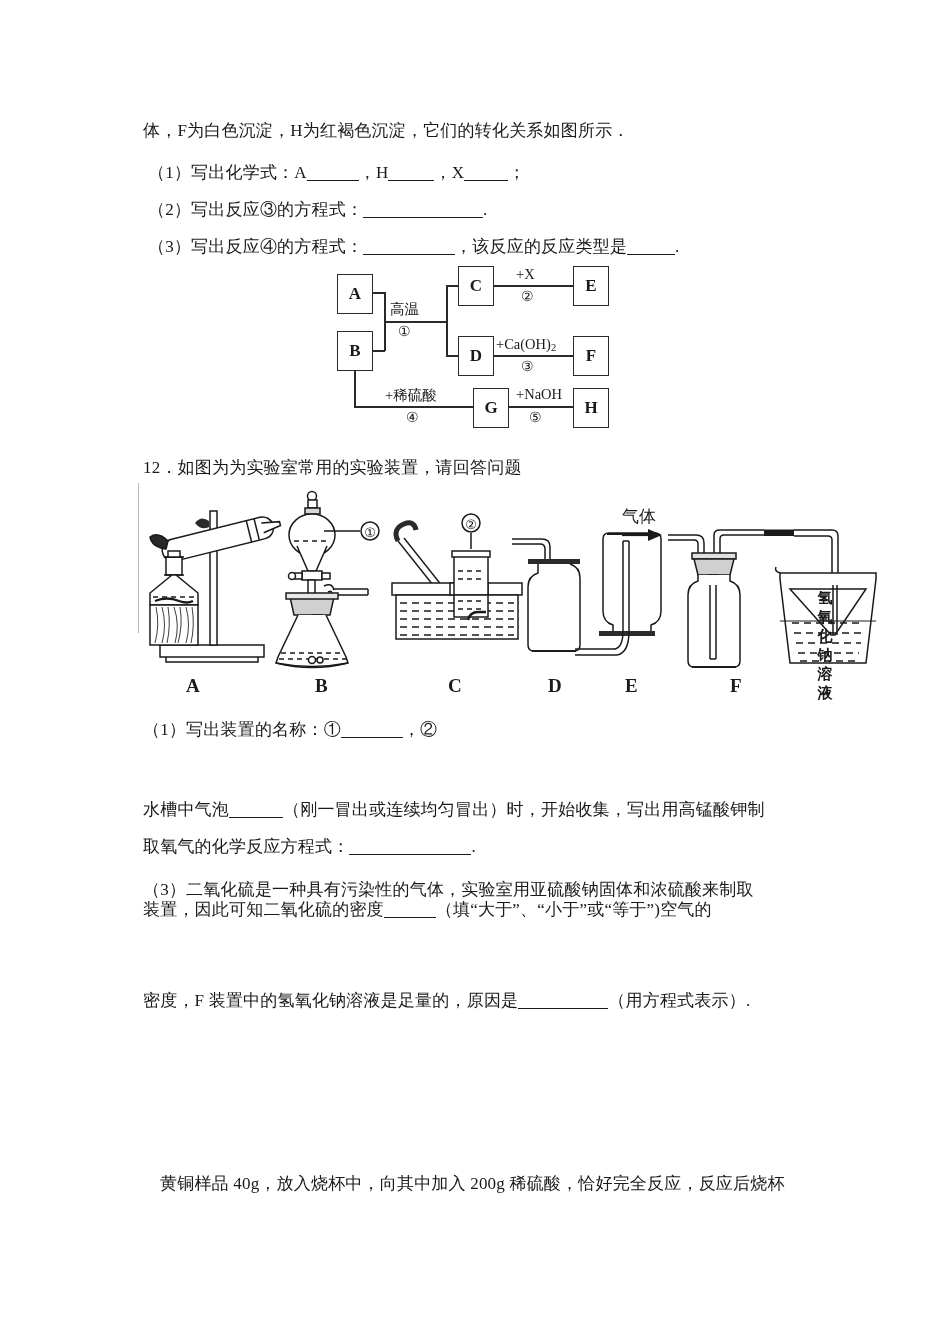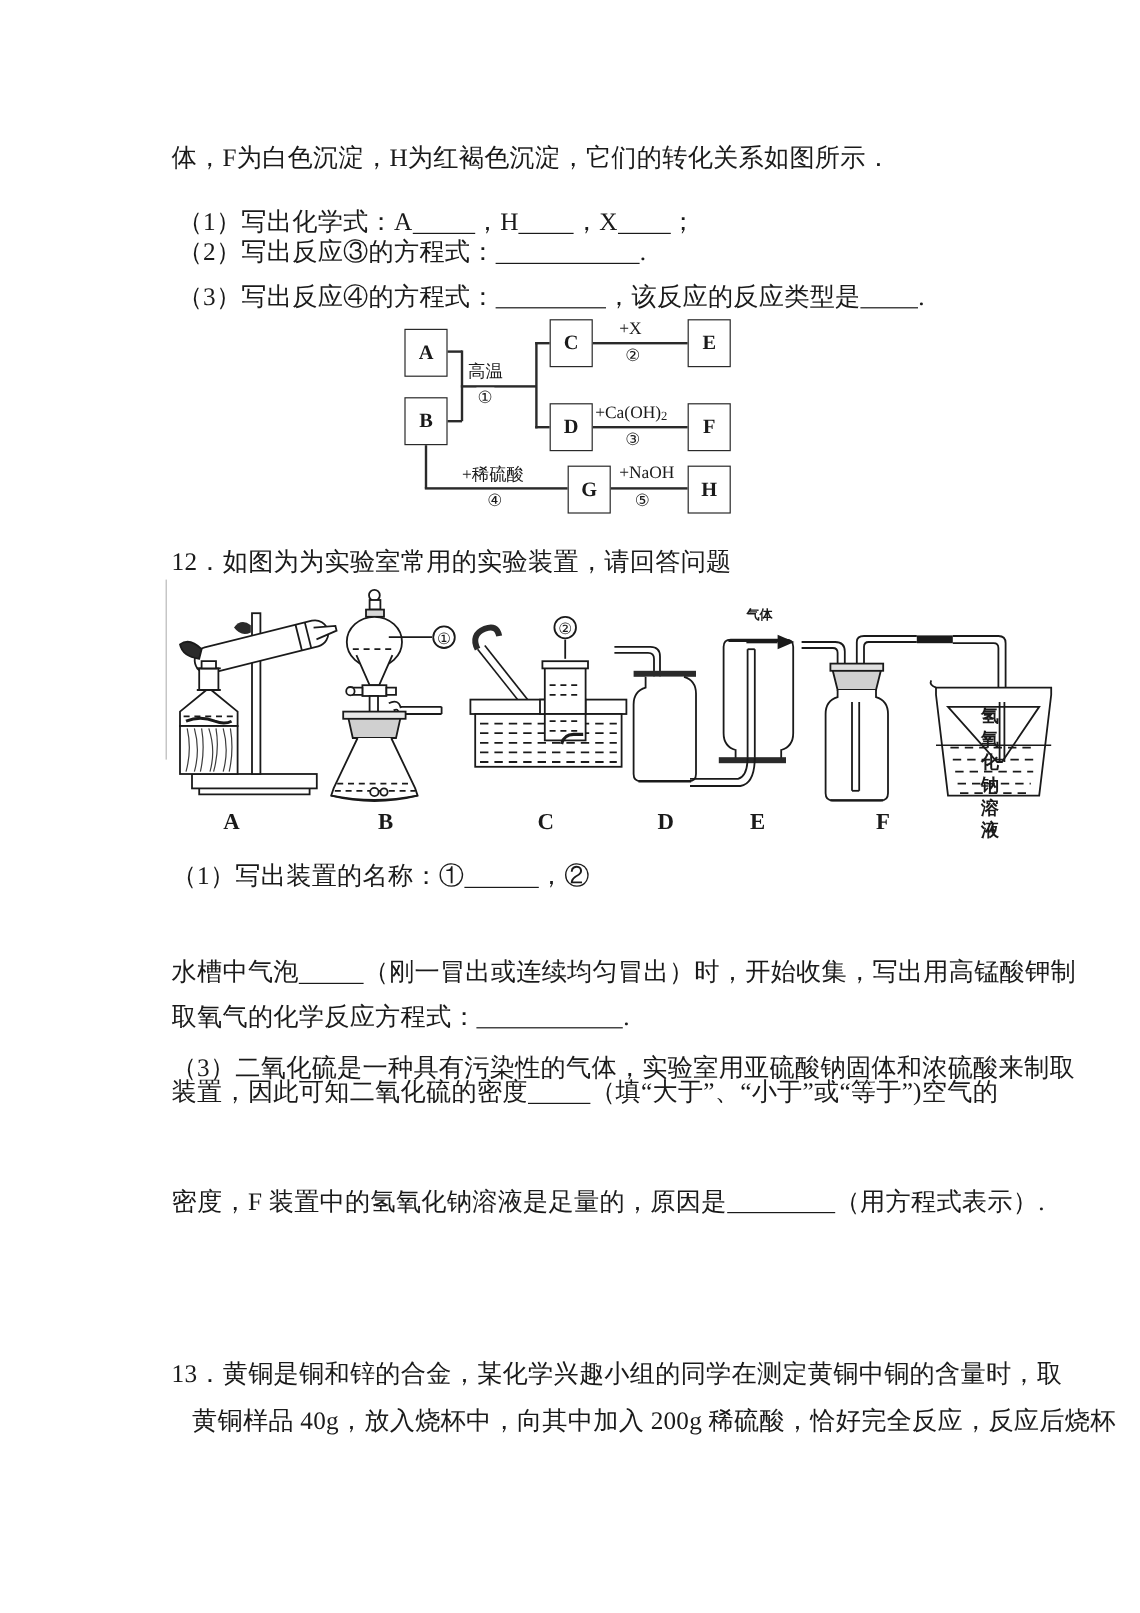--- a/index.html
+++ b/index.html
@@ -4,21 +4,21 @@
 <style>
   html,body{margin:0;padding:0;background:#ffffff;}
   body{
     width:950px;height:1344px;position:relative;overflow:hidden;
     font-family:"Liberation Serif","DejaVu Serif",serif;
     color:#1a1a1a;
   }
   .page{position:absolute;left:0;top:0;width:950px;height:1344px;}
 
   
-  .txt{position:absolute;font-size:21px;line-height:36px;letter-spacing:0.2px;white-space:nowrap;}
+  .txt{position:absolute;font-size:17px;line-height:36px;letter-spacing:0.2px;white-space:nowrap;}
   .blank{display:inline-block;border-bottom:1.3px solid #1a1a1a;vertical-align:-3px;}
   .b1{width:52px}.b2{width:46px}.b3{width:44px}
   .b4{width:120px}.b5{width:92px}.b6{width:48px}
   .b7{width:62px}.b8{width:44px}.b9{width:122px}
   .b10{width:54px}.b11{width:52px}.b12{width:90px}
 
   
   #flowchart{position:absolute;left:330px;top:266px;width:300px;height:170px;}
   .fbox{position:absolute;border:1.6px solid #2a2a2a;background:#fff;
         display:flex;align-items:center;justify-content:center;
@@ -32,31 +32,31 @@
   .fnum{position:absolute;font-size:14px;white-space:nowrap;z-index:4;
         background:#fff;padding:0 1px;}
   .sub{font-size:10.5px;vertical-align:-2px;}
 
   
   #apparatus{position:absolute;left:138px;top:483px;width:720px;height:215px;}
   .leftrule{position:absolute;left:0;top:0;width:1.2px;height:150px;background:#b8b8b8;}
   .alabel{position:absolute;font-size:19px;font-weight:700;font-family:"Liberation Serif",serif;}
   .vlabel{position:absolute;font-size:15px;line-height:19px;font-weight:700;
           width:22px;text-align:center;}
-  .gaslabel{position:absolute;font-size:11px;font-weight:700;white-space:nowrap;}
+  .gaslabel{position:absolute;font-size:17px;font-weight:400;white-space:nowrap;}
   svg{display:block;overflow:visible;}
 </style>
 </head>
 <body>
 
 <div class="page">
 
   <div class="txt" style="left:143px;top:113px;">体，F为白色沉淀，H为红褐色沉淀，它们的转化关系如图所示．</div>
 
-  <div class="txt" style="left:148px;top:167px;">
+  <div class="txt" style="left:148px;top:155px;">
     <span>（1）写出化学式：A</span><span class="blank b1"></span><span>，H</span><span class="blank b2"></span><span>，X</span><span class="blank b3"></span><span>；</span>
   </div>
 
   <div class="txt" style="left:148px;top:192px;">
     <span>（2）写出反应③的方程式：</span><span class="blank b4"></span><span>.</span>
   </div>
 
   <div class="txt" style="left:148px;top:229px;">
     <span>（3）写出反应④的方程式：</span><span class="blank b5"></span><span>，该反应的反应类型是</span><span class="blank b6"></span><span>.</span>
   </div>
@@ -345,16 +345,15 @@
 
 
   <div class="txt" style="left:143px;top:892px;">
     <span>装置，因此可知二氧化硫的密度</span><span class="blank b11"></span><span>（填“大于”、“小于”或“等于”)空气的</span>
   </div>
 
   <div class="txt" style="left:143px;top:983px;">
     <span>密度，F 装置中的氢氧化钠溶液是足量的，原因是</span><span class="blank b12"></span><span>（用方程式表示）.</span>
   </div>
 
-  <div class="txt" style="left:143px;top:1127px;">13．黄铜是铜和锌的合金，某化学兴趣小组的同学在测定黄铜中铜的含量时，取</div>
   <div class="txt" style="left:160px;top:1166px;">黄铜样品 40g，放入烧杯中，向其中加入 200g 稀硫酸，恰好完全反应，反应后烧杯</div>
 
 </div>
 
 </body></html>

